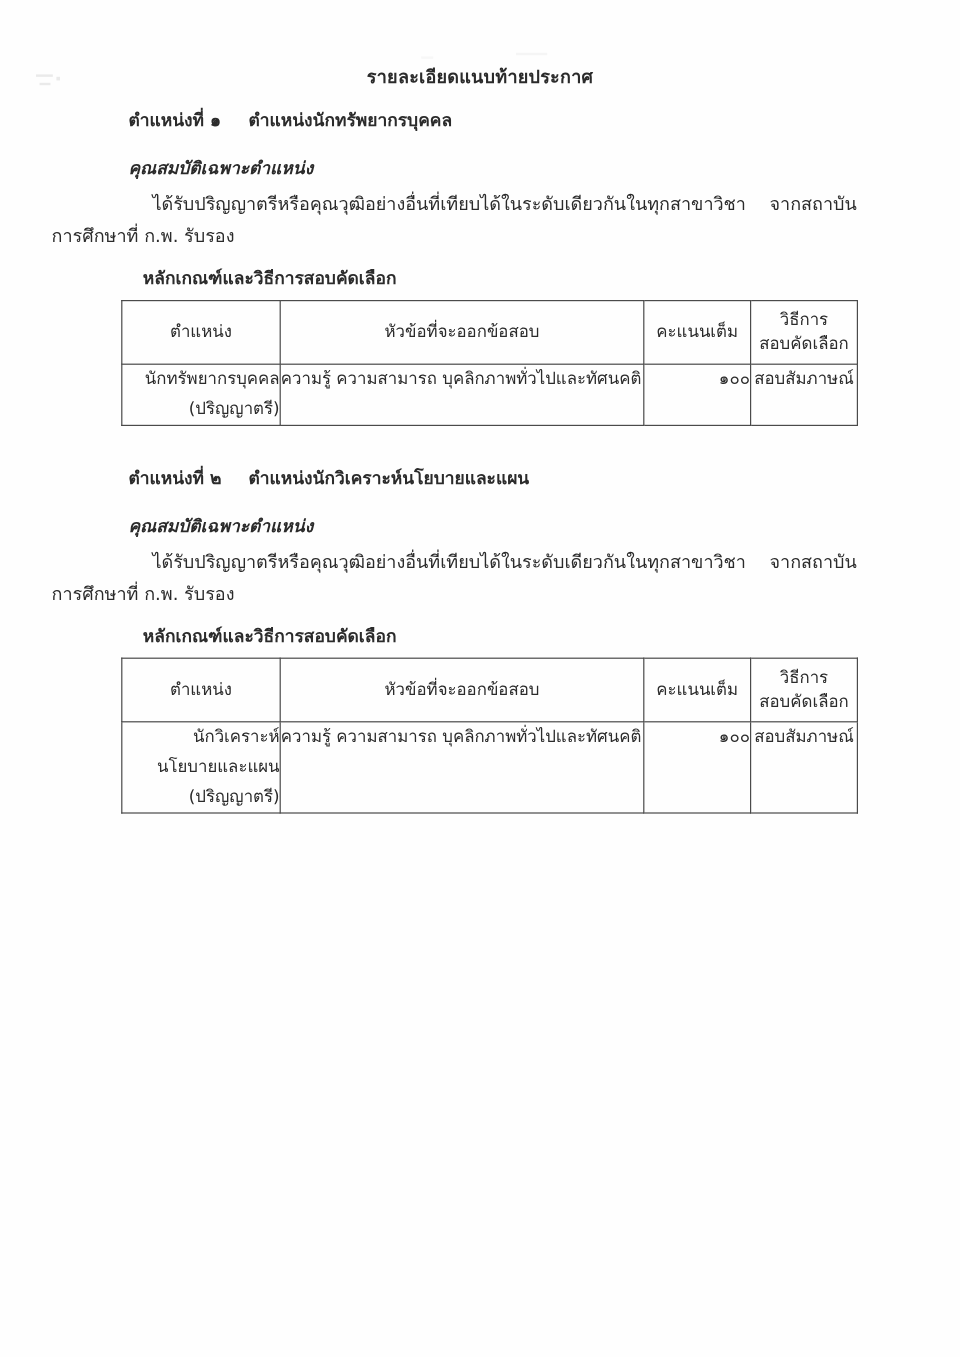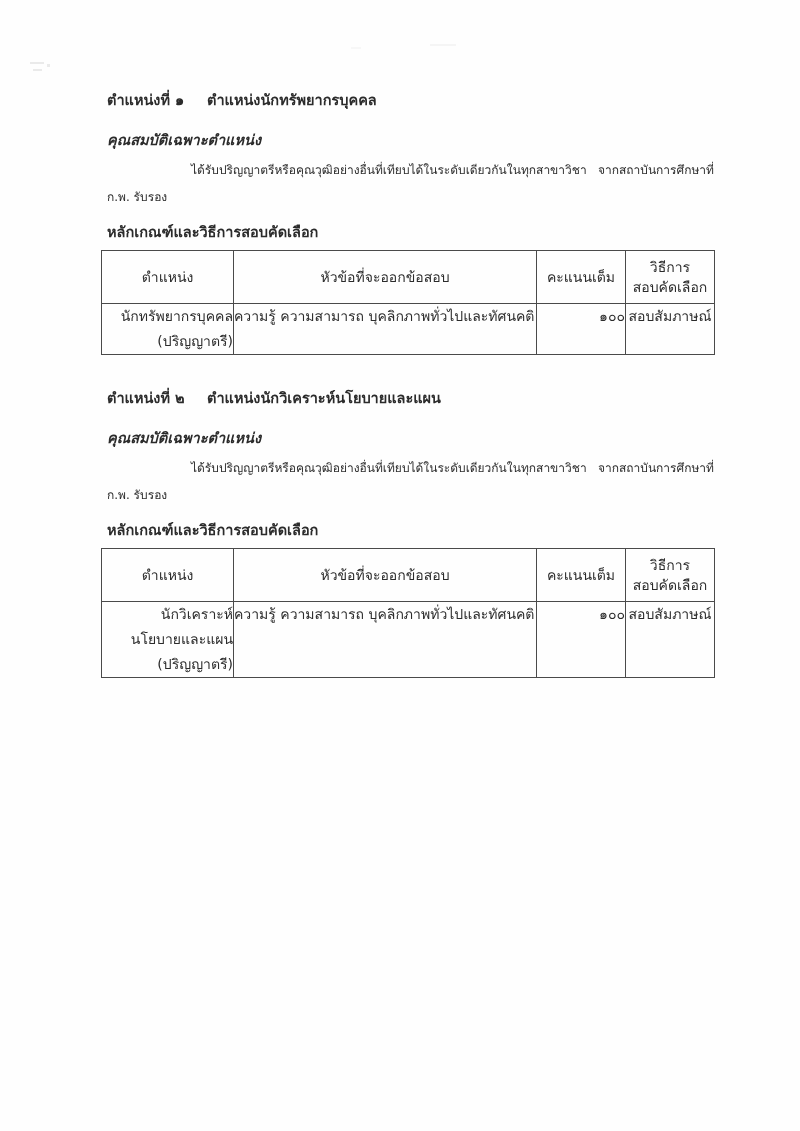--- a/index.html
+++ b/index.html
@@ -70,35 +70,36 @@
 
   .sub-heading {
     padding-left: 107px;
     font-size: 14.5px;
     font-weight: bold;
     margin-bottom: 6px;
     font-style: italic;
   }
 
   .qual-para {
-    padding-left: 107px;
+    padding-left: 43px;
     padding-right: 78px;
-    font-size: 12px;
+    font-size: 15px;
     line-height: 27px;
     text-indent: 84px;
     text-align: justify;
     text-justify: inter-word;
     margin-bottom: 9px;
   }
 
   .criteria-heading {
     padding-left: 107px;
     font-size: 14.5px;
     font-weight: bold;
     margin-bottom: 7px;
+    margin-left: 12px;
   }
 
   table.exam-table {
     border-collapse: collapse;
     margin-left: 101px;
     width: 613px;
     table-layout: fixed;
     font-size: 14px;
   }
   table.exam-table th,
@@ -153,20 +154,21 @@
 <body>
 
 <div class="page">
 
   <div class="scan-mark m1"></div>
   <div class="scan-mark m2"></div>
   <div class="scan-mark m3"></div>
   <div class="scan-mark m4"></div>
   <div class="scan-mark m5"></div>
 
+  <div class="doc-title">รายละเอียดแนบท้ายประกาศ</div>
 
   <div class="section sec1">
 
     <div class="pos-heading">
       <span class="pos-no">ตำแหน่งที่ ๑</span><span class="pos-name">ตำแหน่งนักทรัพยากรบุคคล</span>
     </div>
 
     <div class="sub-heading">คุณสมบัติเฉพาะตำแหน่ง</div>
 
     <div class="qual-para">ได้รับปริญญาตรีหรือคุณวุฒิอย่างอื่นที่เทียบได้ในระดับเดียวกันในทุกสาขาวิชา จากสถาบันการศึกษาที่ ก.พ. รับรอง</div>

